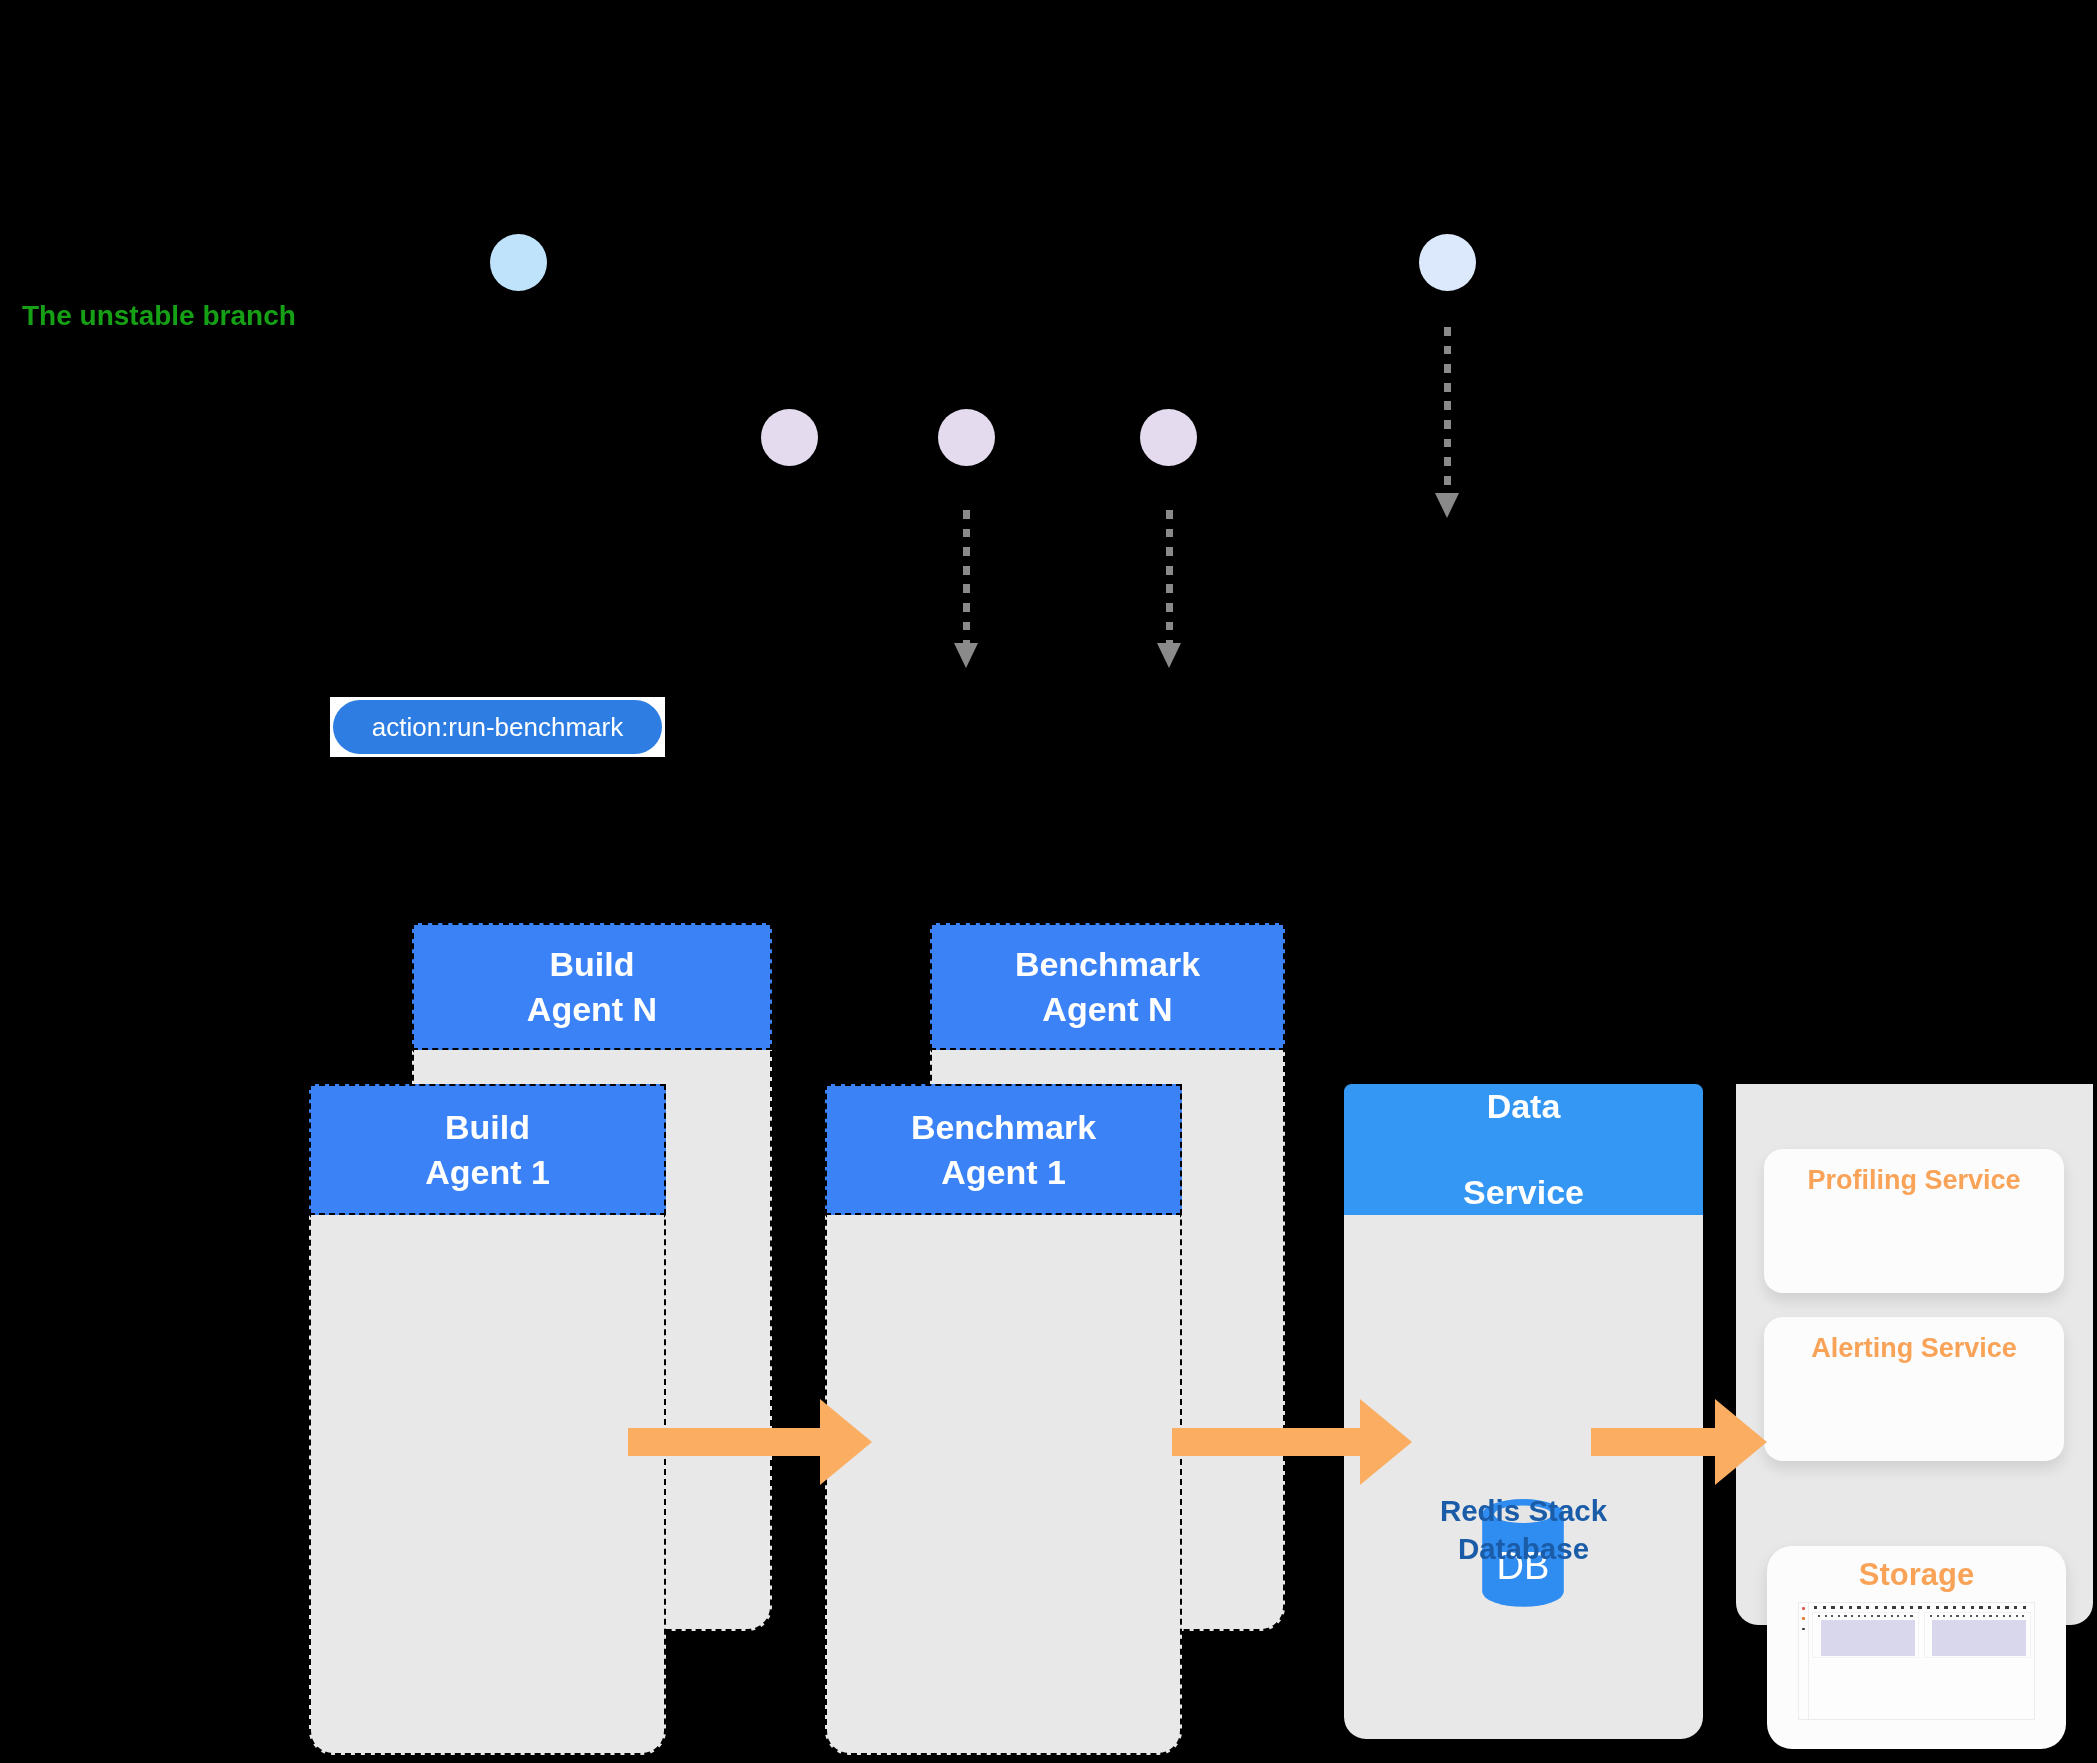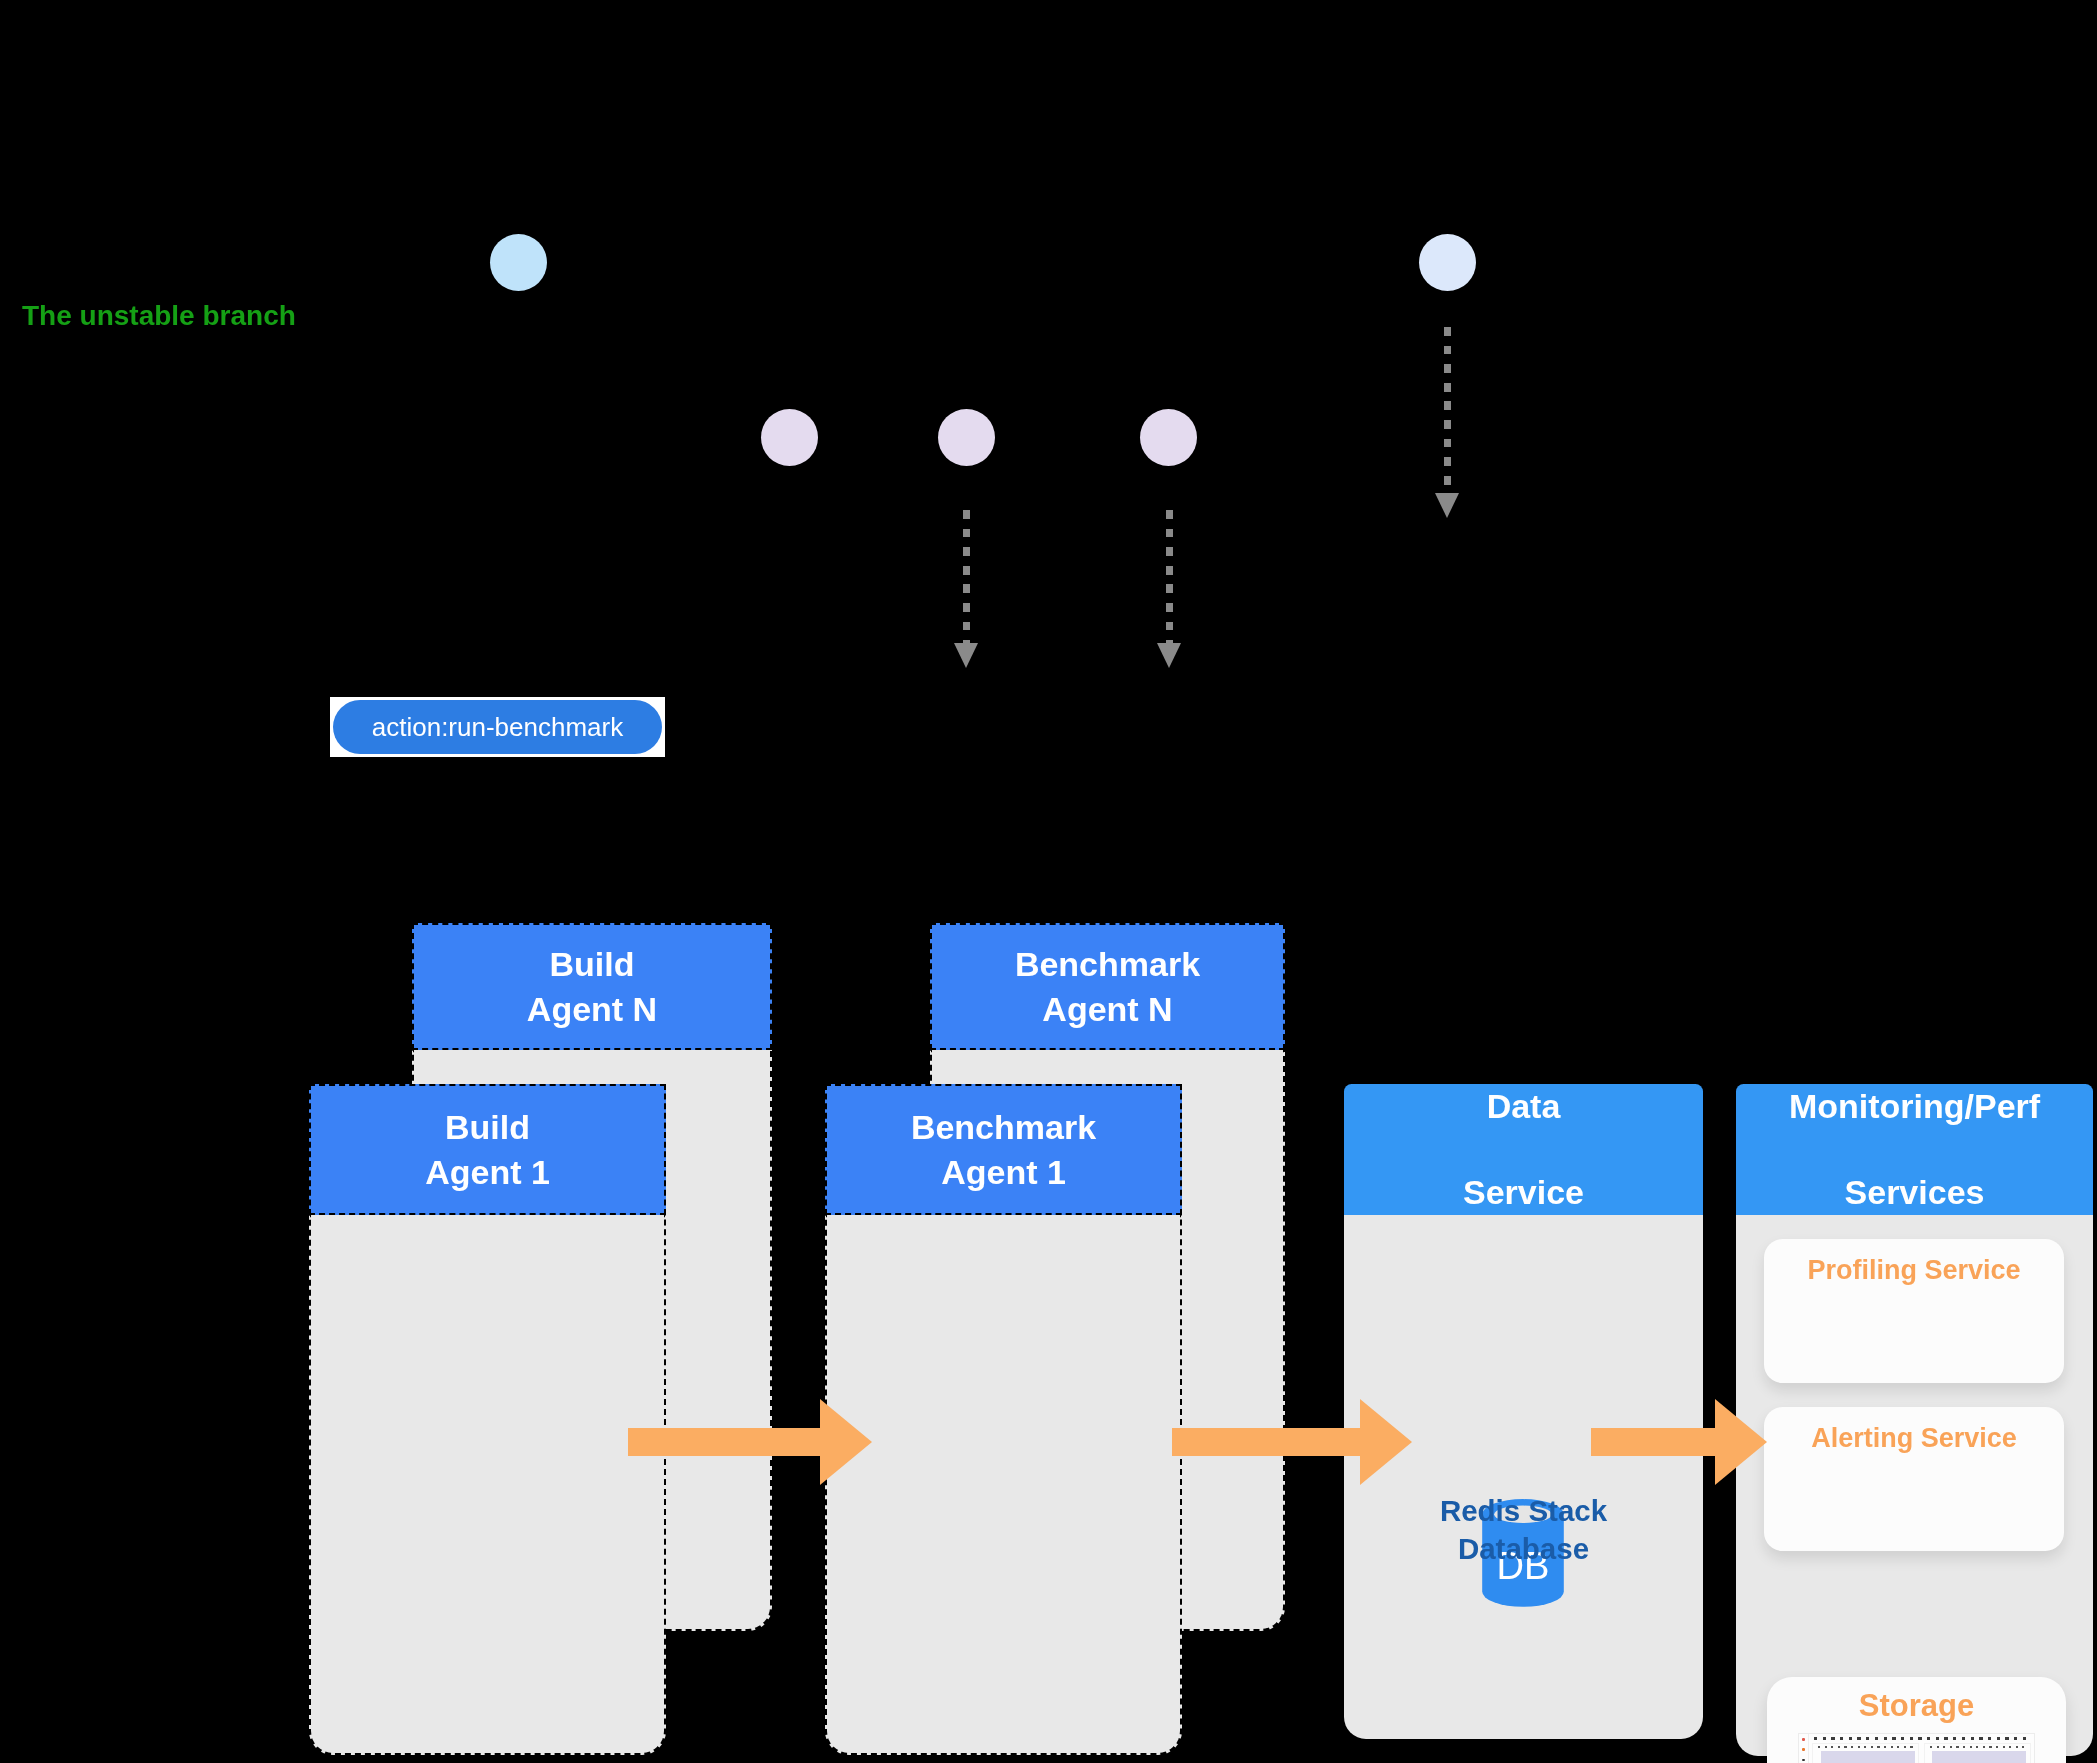--- a/index.html
+++ b/index.html
@@ -23,21 +23,21 @@
   .agent-box{display:flex;flex-direction:column;}
   .agent-header{box-sizing:border-box;border:2.7px dashed #000;background:#3b82f6;color:#fff;font-weight:bold;
     font-size:34px;line-height:1.32;display:flex;flex-direction:column;align-items:center;justify-content:center;text-align:center;}
   .agent-body{box-sizing:border-box;border:2.7px dashed #000;border-top:none;background:#E8E8E8;border-radius:0 0 24px 24px;flex:1;}
   
   .solid-header{background:#3497F4;color:#fff;font-weight:bold;font-size:34px;line-height:1.32;
     display:flex;flex-direction:column;align-items:center;justify-content:space-between;text-align:center;border-radius:7.6px 7.6px 0 0;}
   .solid-body{background:#E8E8E8;border-radius:0 0 22px 22px;position:relative;}
   
   .svc-panel{position:absolute;left:28px;width:300px;height:144px;background:#FCFCFC;border-radius:18.6px;
-    box-shadow:0 7.6px 14px rgba(0,0,0,0.10);text-align:center;color:#F9A358;font-weight:bold;font-size:27px;box-sizing:border-box;padding-top:16.4px;}
+    box-shadow:0 7.6px 14px rgba(0,0,0,0.10);text-align:center;color:#F9A358;font-weight:bold;font-size:27px;box-sizing:border-box;padding-top:16.4px;margin-top:41px;}
   #grafana-panel{position:absolute;left:31px;top:462px;width:299px;height:203px;background:#FCFCFC;border-radius:25px;
     box-shadow:0 8.7px 16.4px rgba(0,0,0,0.12);text-align:center;box-sizing:border-box;padding-top:11px;}
   #grafana-title{color:#F9A358;font-weight:bold;font-size:31px;}
   
   #mini{width:235px;height:116px;margin:8.7px auto 0;background:#FDFDFD;border:0.5px solid #ECECEC;display:flex;text-align:left;}
   #mini-side{width:8.7px;border-right:0.5px solid #EEE;display:flex;flex-direction:column;align-items:center;gap:7.6px;padding-top:4.4px;}
   .side-dot{width:2.7px;height:2.7px;border-radius:1.1px;}
   #mini-main{flex:1;display:flex;flex-direction:column;padding:2.7px 3.3px 3.3px;}
   .mini-toolbar{height:2.7px;margin:1.1px 2.2px 3.3px;background:repeating-linear-gradient(90deg,#3c3c3c 0 3.3px,transparent 3.3px 8.7px);}
   #mini-charts{display:flex;gap:4.4px;height:46px;}
@@ -126,24 +126,20 @@
         <text x="75" y="148" font-size="70" fill="#FFFFFF" text-anchor="middle" font-family="Liberation Sans, sans-serif">DB</text>
       </svg>
     </div>
   </div>
   <div id="db-caption" class="abs">
     <div>Redis Stack</div>
     <div>Database</div>
   </div>
 
   <div class="abs" style="left:1736px;top:1084px;width:357px;height:672px;">
-    <div class="solid-header" style="height:131px;">
-      <div>Monitoring/Perf</div>
-      <div>Services</div>
-    </div>
     <div class="solid-body" style="height:541px;">
       <div class="svc-panel" style="top:24px;">
         <span>Profiling Service</span>
       </div>
       <div class="svc-panel" style="top:192px;">
         <span>Alerting Service</span>
       </div>
       <div id="grafana-panel">
         <div id="grafana-title">Storage</div>
         <div id="mini">

